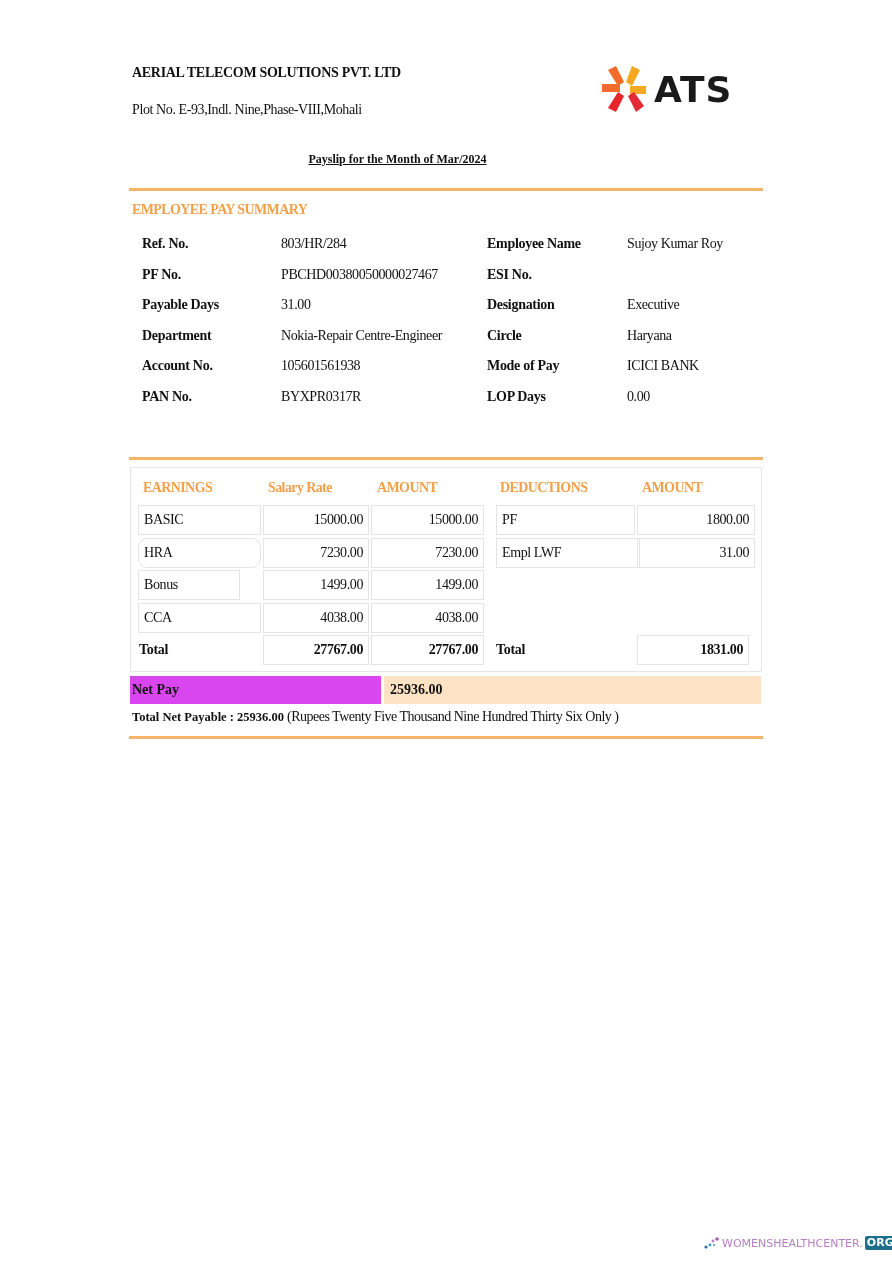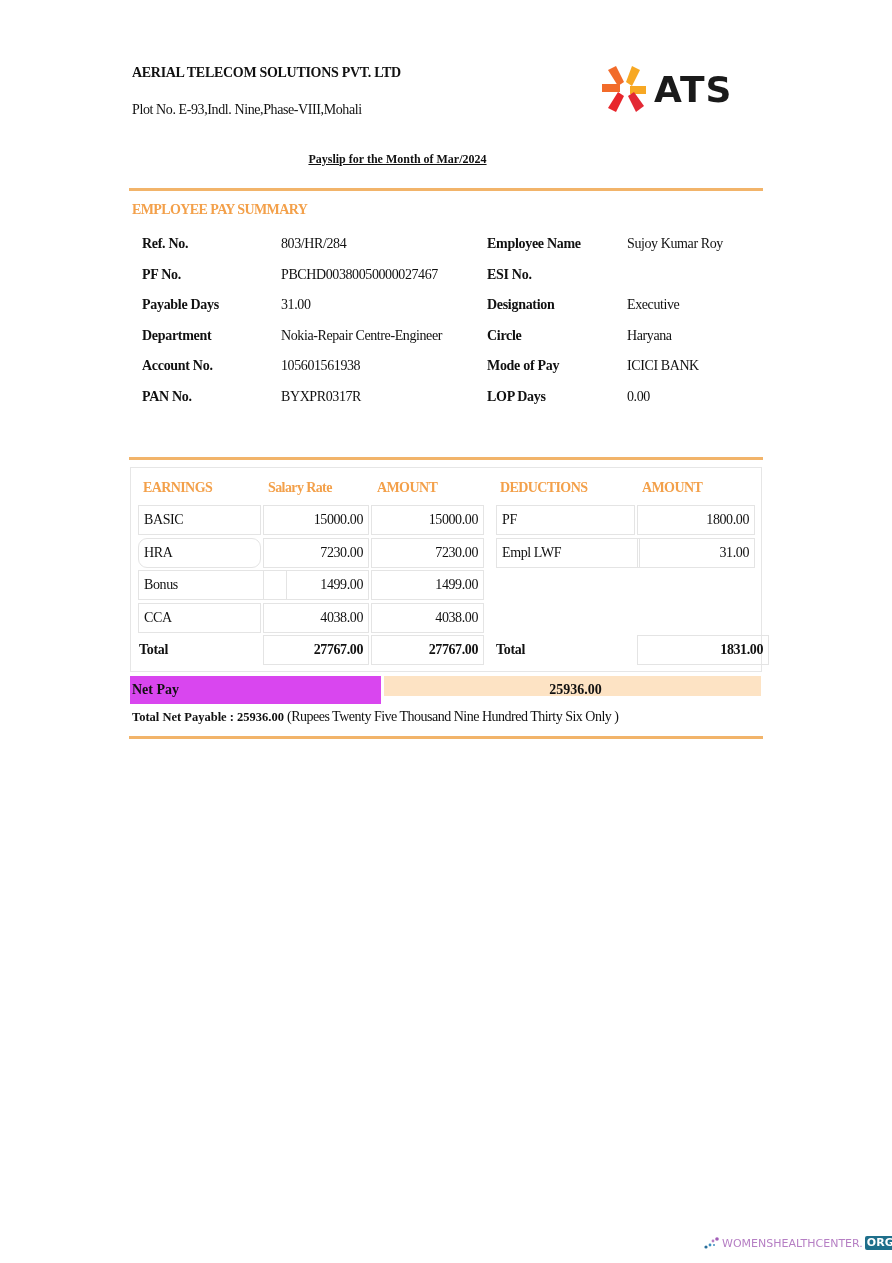--- a/index.html
+++ b/index.html
@@ -54,23 +54,23 @@
     .num { text-align: right; }
     .bold { font-weight: bold; }
     .plain { position: absolute; font-size: 14px; font-weight: bold; letter-spacing: -0.3px; }
 
     .netpay-left {
       position: absolute; left: 130px; top: 676px; width: 251px; height: 28px;
       background: #d946ef; font-size: 14px; font-weight: bold; line-height: 28px;
       padding-left: 2px; box-sizing: border-box;
     }
     .netpay-right {
-      position: absolute; left: 384px; top: 676px; width: 377px; height: 20px;
+      position: absolute; left: 384px; top: 676px; width: 377px; height: 28px;
       background: #fde3c4; font-size: 14px; font-weight: bold; line-height: 28px;
-      padding-left: 6px; box-sizing: border-box; text-align: center;
+      padding-left: 6px; box-sizing: border-box;
     }
     .total-net {
       position: absolute; left: 132px; top: 709px; font-size: 14px; letter-spacing: -0.5px;
     }
     .total-net .tn-label { font-weight: bold; font-size: 12.5px; letter-spacing: 0; }
     .watermark {
       position: absolute; left: 704px; top: 1232px; height: 22px;
       font-family: "DejaVu Sans", sans-serif; font-size: 11px; color: #b67fc4;
       display: flex; align-items: center; gap: 2px;
     }
@@ -153,40 +153,40 @@
 <div class="th" style="left:642px;">AMOUNT</div>
 
 <div class="cell" style="left:138px;top:505px;width:123px;">BASIC</div>
 <div class="cell num" style="left:263px;top:505px;width:106px;">15000.00</div>
 <div class="cell num" style="left:371px;top:505px;width:113px;">15000.00</div>
 
 <div class="cell" style="left:138px;top:538px;width:123px;border-radius:9px;">HRA</div>
 <div class="cell num" style="left:263px;top:538px;width:106px;">7230.00</div>
 <div class="cell num" style="left:371px;top:538px;width:113px;">7230.00</div>
 
-<div class="cell" style="left:138px;top:570px;width:149px;">Bonus</div>
+<div class="cell" style="left:138px;top:570px;width:102px;">Bonus</div>
 <div class="cell num" style="left:263px;top:570px;width:106px;">1499.00</div>
 <div class="cell num" style="left:371px;top:570px;width:113px;">1499.00</div>
 
 <div class="cell" style="left:138px;top:603px;width:123px;">CCA</div>
 <div class="cell num" style="left:263px;top:603px;width:106px;">4038.00</div>
 <div class="cell num" style="left:371px;top:603px;width:113px;">4038.00</div>
 
 <div class="plain" style="left:139px;top:642px;">Total</div>
 <div class="cell num bold" style="left:263px;top:635px;width:106px;">27767.00</div>
 <div class="cell num bold" style="left:371px;top:635px;width:113px;">27767.00</div>
 
 <div class="cell" style="left:496px;top:505px;width:139px;">PF</div>
 <div class="cell num" style="left:637px;top:505px;width:118px;">1800.00</div>
 
 <div class="cell" style="left:496px;top:538px;width:144px;">Empl LWF</div>
 <div class="cell num" style="left:637px;top:538px;width:118px;">31.00</div>
 
 <div class="plain" style="left:496px;top:642px;">Total</div>
-<div class="cell num bold" style="left:637px;top:635px;width:132px;">1831.00</div>
+<div class="cell num bold" style="left:637px;top:635px;width:112px;">1831.00</div>
 
 <div class="netpay-left">Net Pay</div>
 <div class="netpay-right">25936.00</div>
 
 <div class="total-net">
   <span class="tn-label">Total Net Payable : 25936.00</span><span> (Rupees Twenty Five Thousand Nine Hundred Thirty Six Only )</span>
 </div>
 
 <div class="hr-orange" style="top:736px;"></div>
 

